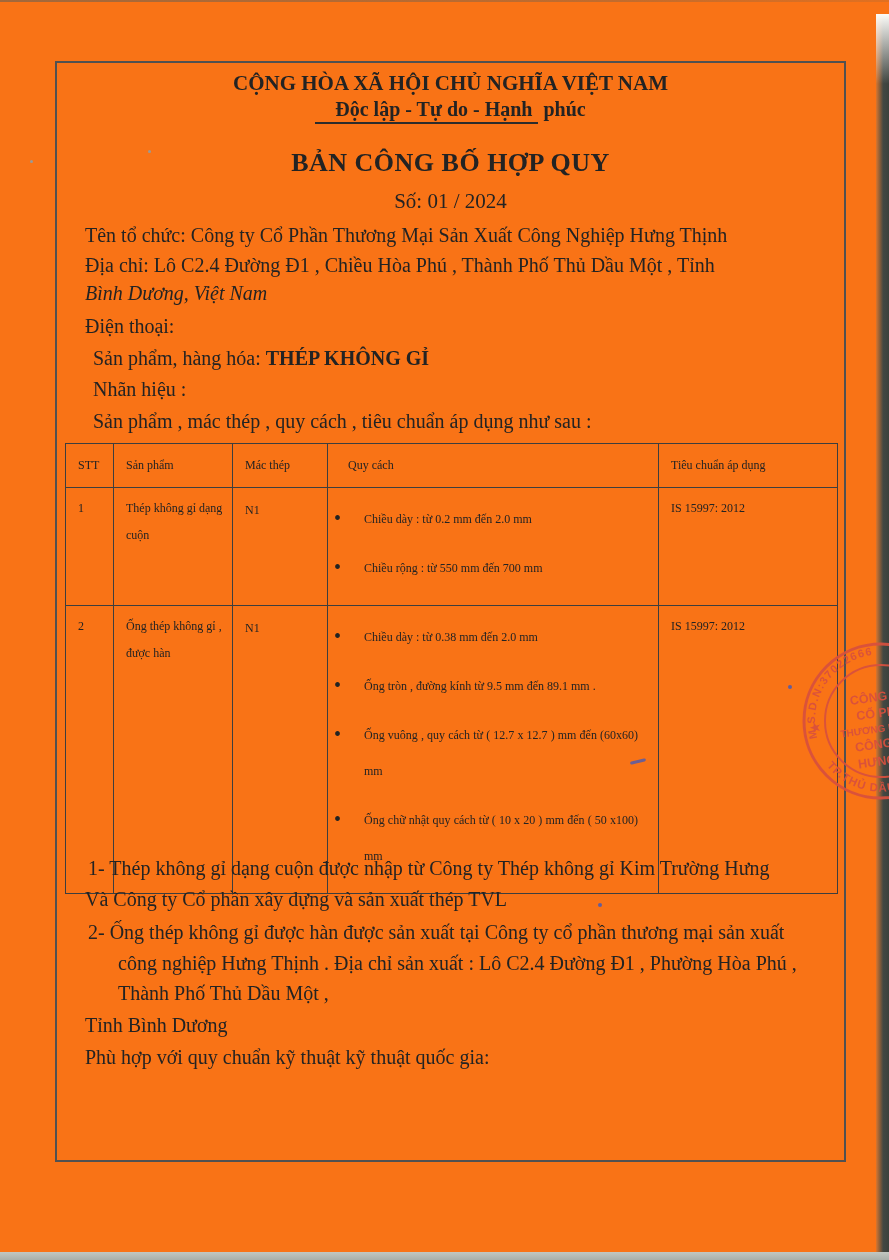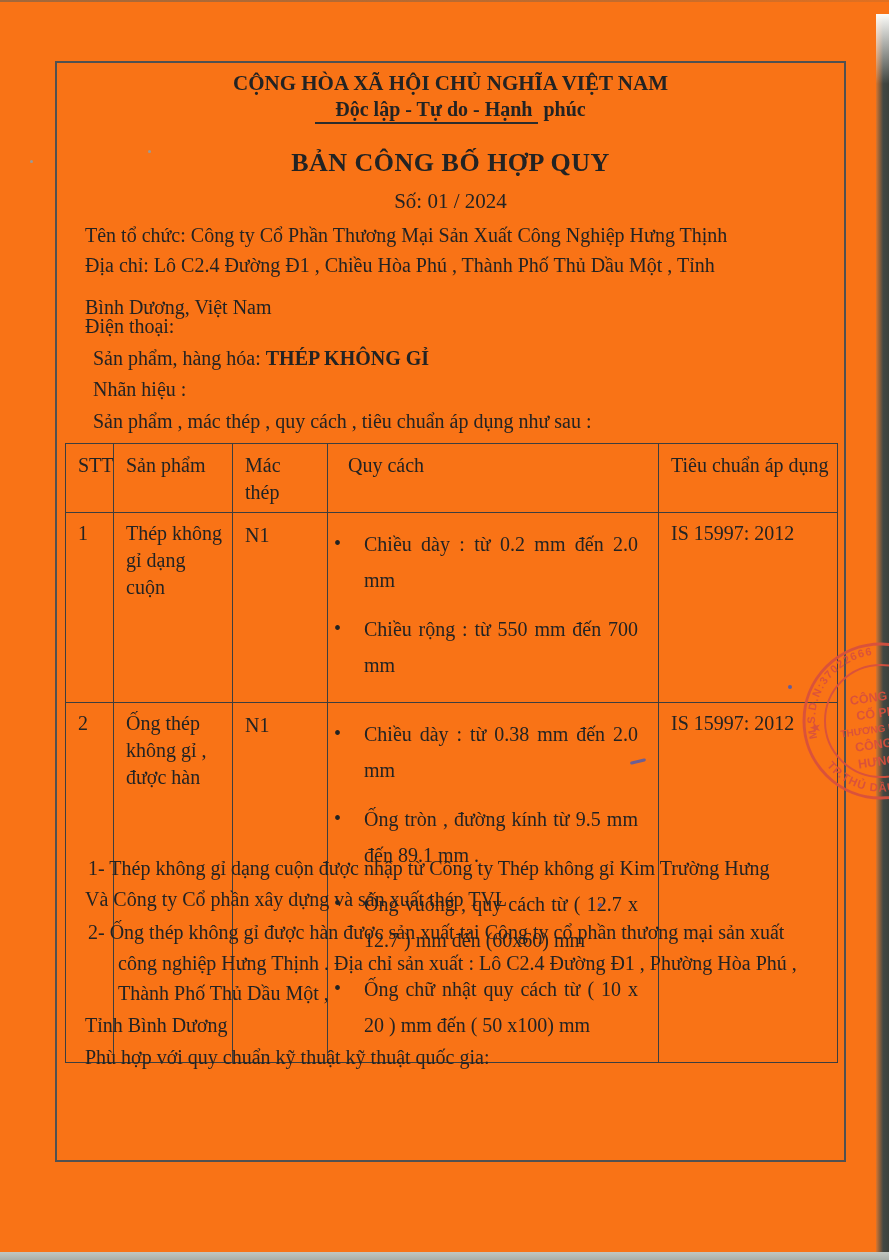--- a/index.html
+++ b/index.html
@@ -25,21 +25,21 @@
   
   .border-box { left:55px; top:61px; width:787px; height:1097px; border:2px solid #515151; }
   
   .t { position:absolute; font-size:20px; line-height:27px; }
   .nowrap { white-space:nowrap; }
   .center { left:57px; width:787px; text-align:center; }
   .bold { font-weight:bold; }
   .motto-u { border-bottom:2px solid #2c2c2c; padding:0 6px 2px 20px; }
   
   table.doc { position:absolute; left:65px; top:443px; width:772px;
-    border-collapse:collapse; table-layout:fixed; font-size:20px; }
+    border-collapse:collapse; table-layout:fixed; font-size:12px; }
   table.doc th, table.doc td { border:1.5px solid #3e3e3e; vertical-align:top;
     font-weight:normal; text-align:left; padding:7px 8px 6px 12px; line-height:27px; }
   table.doc th { height:28px; padding-top:8px; }
   th.c, td.c { text-align:center; padding-left:4px; padding-right:4px; }
   td.prod { text-align:justify; padding-right:14px; }
   td.specs-cell { padding:4px 0 0 0; }
   ul.specs { list-style:none; margin:6px 0 0 0; padding:0; }
   ul.specs li { position:relative; margin:0 12px 13px 24px; text-align:justify; line-height:36px; }
   ul.specs li::before { content:"•"; position:absolute; left:-30px; top:-1px; font-size:20px; }
   
@@ -64,21 +64,21 @@
 
   <div class="t center bold nowrap" style="top:70px; font-size:21px;">CỘNG HÒA XÃ HỘI CHỦ NGHĨA VIỆT NAM</div>
   <div class="t center bold nowrap" style="top:96px; font-size:20px;">
     <span class="motto-u">Độc lập - Tự do - Hạnh</span><span> phúc</span>
   </div>
   <div class="t center bold nowrap" style="top:149px; font-size:26px; letter-spacing:.5px;">BẢN CÔNG BỐ HỢP QUY</div>
   <div class="t center nowrap" style="top:188px; font-size:21px;">Số: 01 / 2024</div>
 
   <div class="t nowrap" style="left:85px; top:222px;">Tên tổ chức: Công ty Cổ Phần Thương Mại Sản Xuất Công Nghiệp Hưng Thịnh</div>
   <div class="t nowrap" style="left:85px; top:252px;">Địa chỉ: Lô C2.4 Đường Đ1 , Chiều Hòa Phú , Thành Phố Thủ Dầu Một , Tỉnh</div>
-  <div class="t nowrap" style="left:85px; top:294px;">Bình Dương, Việt Nam</div>
+  <div class="t nowrap" style="left:85px; top:280px;font-style:italic;">Bình Dương, Việt Nam</div>
   <div class="t nowrap" style="left:85px; top:313px;">Điện thoại:</div>
   <div class="t nowrap" style="left:93px; top:345px;">
     <span>Sản phẩm, hàng hóa: </span><span class="bold">THÉP KHÔNG GỈ</span>
   </div>
   <div class="t nowrap" style="left:93px; top:376px;">Nhãn hiệu :</div>
   <div class="t nowrap" style="left:93px; top:408px;">Sản phẩm , mác thép , quy cách , tiêu chuẩn áp dụng như sau :</div>
 
   <table class="doc">
     <colgroup>
       <col style="width:48px">

